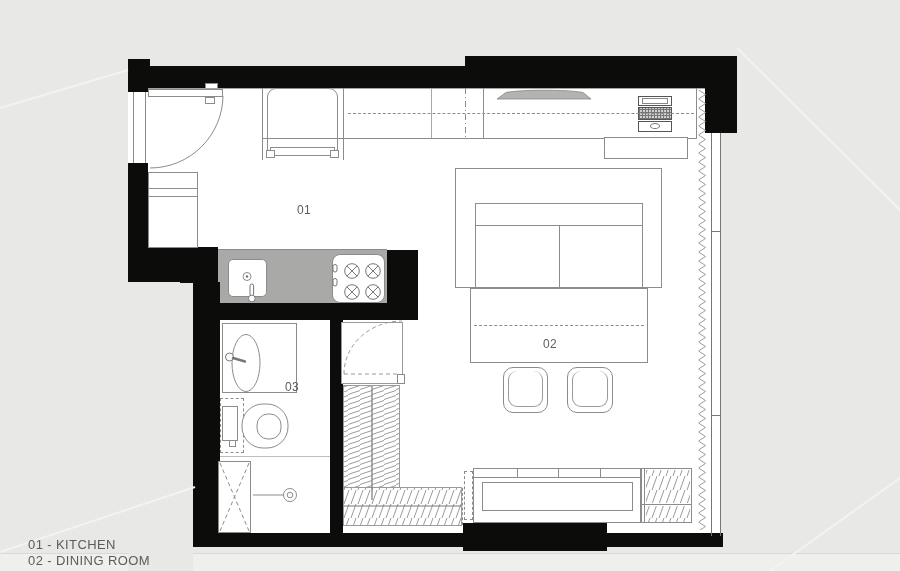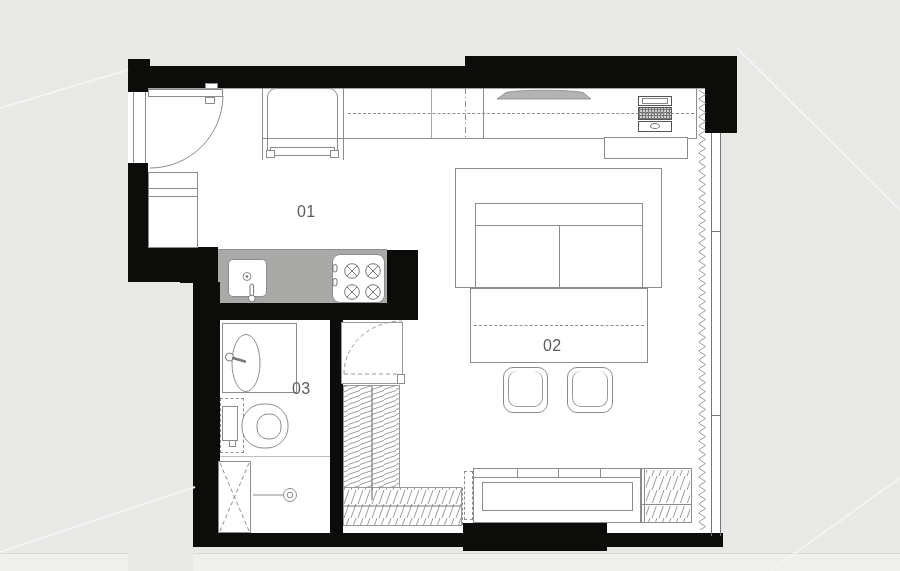--- a/index.html
+++ b/index.html
@@ -16,21 +16,21 @@
   .lnv{position:absolute;width:1px;background:var(--c-line,#8c8c8c);}
   .dash-h{position:absolute;height:0;border-top:1px dashed var(--c-line,#8c8c8c);}
   .dash-v{position:absolute;width:0;border-left:1px dashed var(--c-line,#8c8c8c);}
   .dash-box{position:absolute;border:1px dashed var(--c-line,#8c8c8c);
             box-sizing:border-box;background:var(--c-floor,#fff);}
   .dashdot-v{position:absolute;width:1px;
      background:repeating-linear-gradient(to bottom,
        var(--c-line,#8c8c8c) 0 6px,transparent 6px 9px,
        var(--c-line,#8c8c8c) 9px 10px,transparent 10px 13px);}
   .counter{position:absolute;background:var(--c-counter,#a9a9a8);}
-  .label{position:absolute;color:var(--c-text,#5c5c5c);font-size:16px;letter-spacing:.4px;}
+  .label{position:absolute;color:var(--c-text,#5c5c5c);font-size:12px;letter-spacing:.4px;}
   .legend{position:absolute;left:28px;top:537px;color:var(--c-text,#555555);
           font-size:13px;line-height:16px;letter-spacing:.4px;}
   .kbd{position:absolute;box-sizing:border-box;border:1px solid #555;background-color:#cfcfcf;
      background-image:repeating-linear-gradient(0deg,#777 0 1px,transparent 1px 3px),
                       repeating-linear-gradient(90deg,#777 0 1px,transparent 1px 3px);}
   .chair-inner{position:absolute;left:4px;right:4px;top:3px;bottom:5px;
      border-left:1px solid #9a9a9a;border-right:1px solid #9a9a9a;
      border-bottom:1px solid #9a9a9a;border-radius:9px;}
   svg{position:absolute;left:0;top:0;pointer-events:none;}
 </style>
@@ -209,16 +209,20 @@
                M367.8,286.8 L378.2,297.2 M378.2,286.8 L367.8,297.2"></path>
       <rect x="333" y="264.5" width="4" height="7.5" rx="2"></rect>
       <rect x="333" y="278.5" width="4" height="7.5" rx="2"></rect>
     </g>
 
     <path d="M497,99 L506,92.5 C520,89.5 568,89.5 583,92.5 L591,99 Z" fill="#b3b3b2" stroke="#858585" stroke-width="0.8"></path>
   </svg>
 
   <div class="label" style="left:297px;top:203px">01</div>
   <div class="label" style="left:543px;top:337px">02</div>
-  <div class="label" style="left:292px;top:380px">03</div>
-
+  <div class="label" style="left:285px;top:380px">03</div>
+
+  <div class="legend">
+    <div>01 - KITCHEN</div>
+    <div>02 - DINING ROOM</div>
+  </div>
 
 </div>
 
 </body></html>

